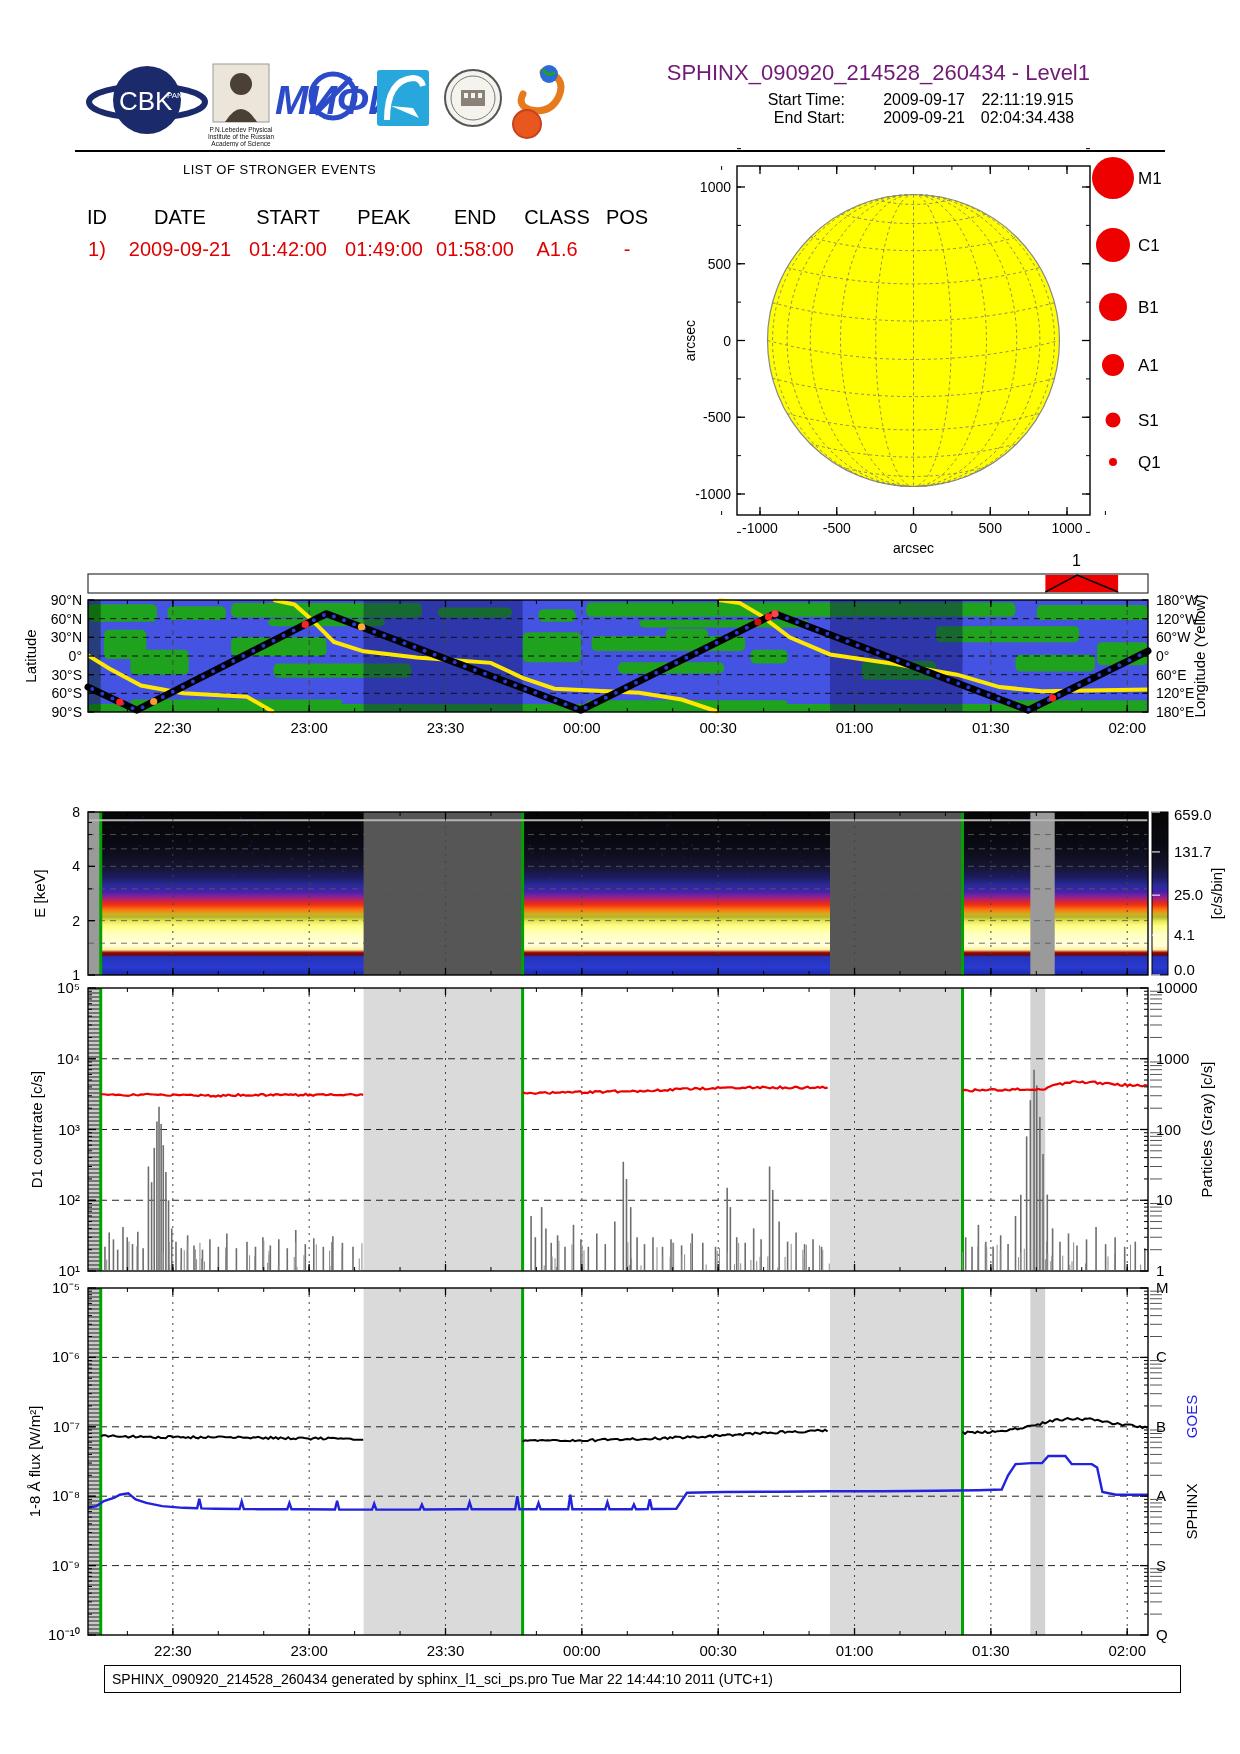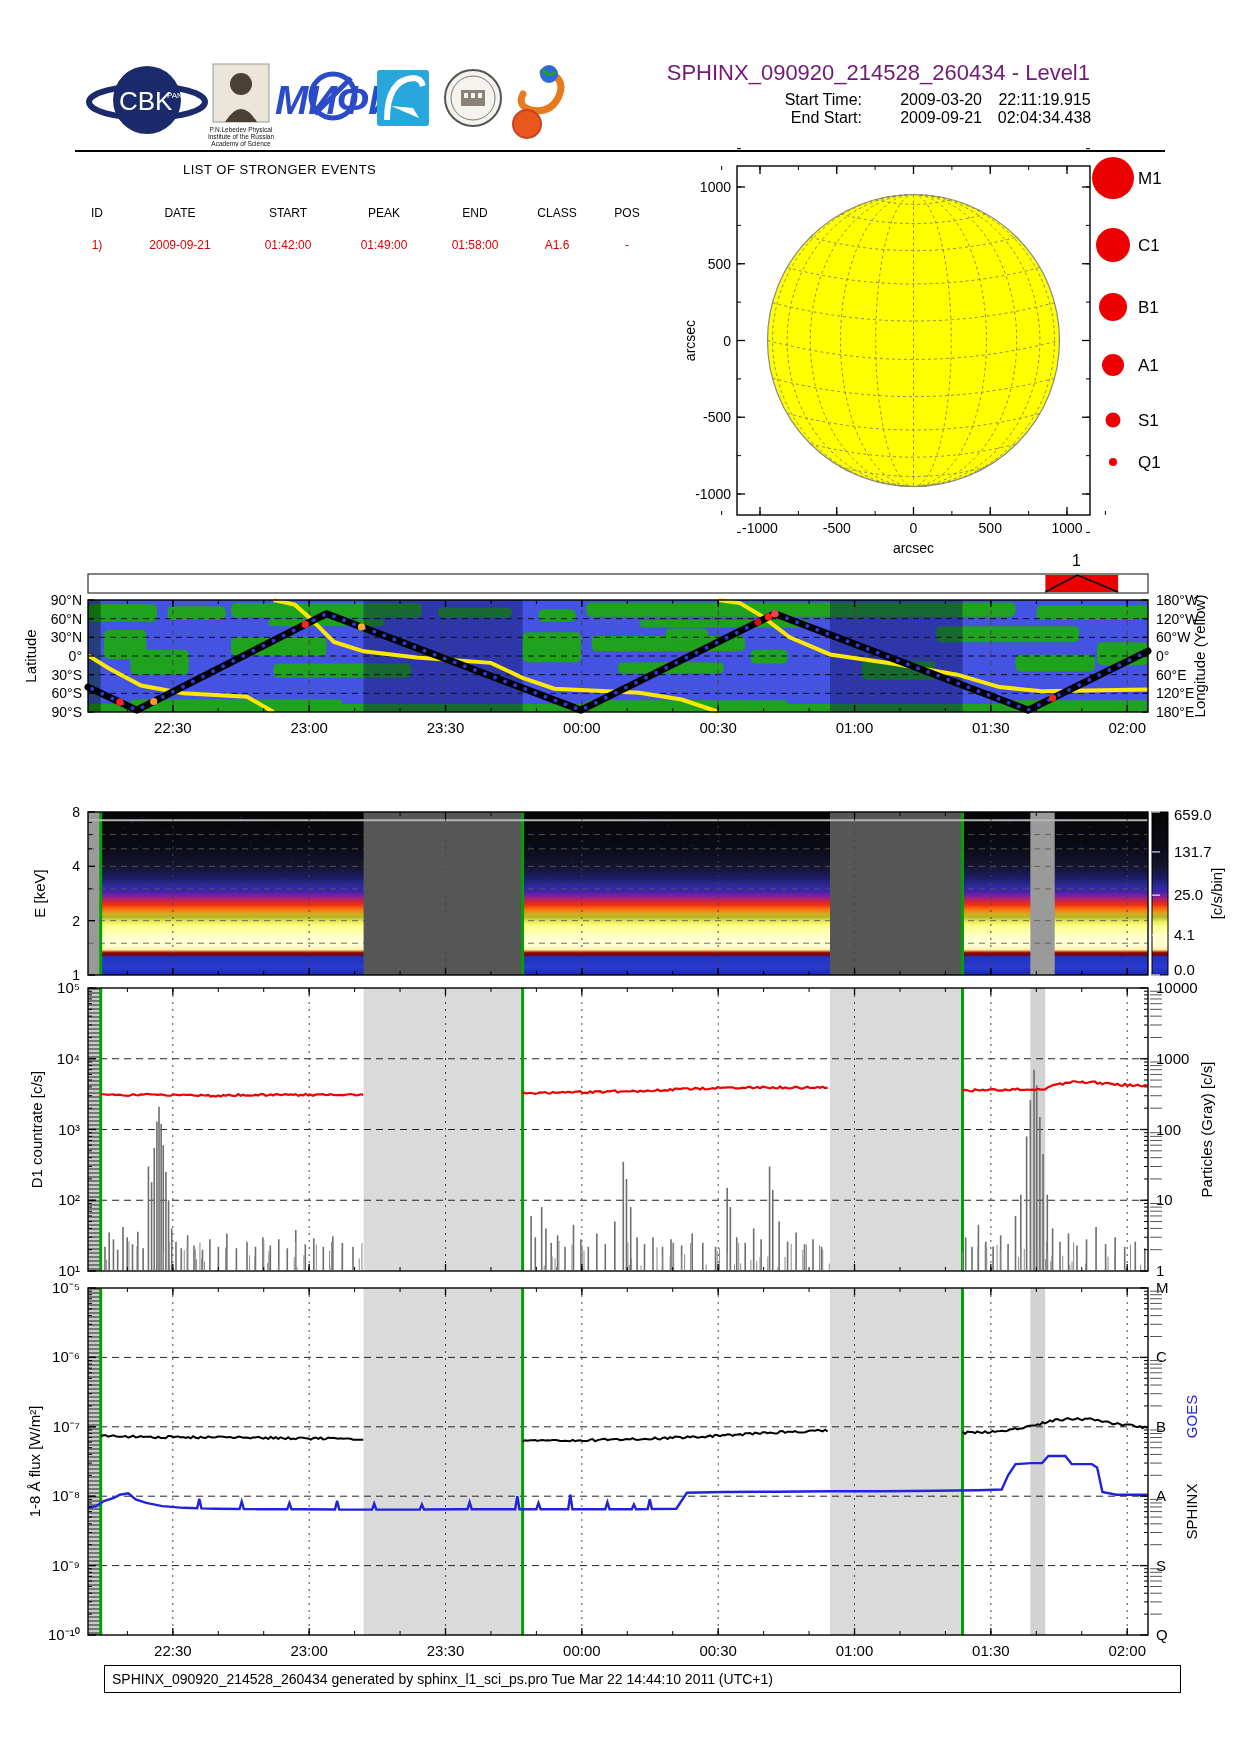--- a/index.html
+++ b/index.html
@@ -8,21 +8,21 @@
   .abs{position:absolute;}
   #plot-svg{position:absolute;left:0;top:0;pointer-events:none;}
   .title{font-size:22px;color:#701a75;white-space:nowrap;}
   .timeline-row{display:flex;justify-content:flex-end;font-size:16px;white-space:nowrap;}
   .timeline-row span{display:inline-block;}
   .tl-label{width:110px;text-align:right;}
   .tl-date{width:120px;text-align:right;}
   .tl-time{width:125px;text-align:center;}
   .rule{position:absolute;background:#000;height:2px;}
   .ev-head{font-size:13px;letter-spacing:.5px;}
-  .ev-grid{display:grid;grid-template-columns:46px 120px 96px 96px 86px 78px 62px;font-size:12px;}
+  .ev-grid{display:grid;grid-template-columns:46px 120px 96px 96px 86px 78px 62px;font-size:20px;}
   .ev-grid div{text-align:center;}
   .ev-row{color:#e00000;}
   .footer-box{position:absolute;border:1.5px solid #000;font-size:14px;
               display:flex;align-items:center;padding-left:7px;background:#fff;margin-left:24px;}
   .marker1{font-size:16px;}
 </style>
 </head>
 <body>
 
 <div id="page">
@@ -69,24 +69,24 @@
     <g>
       <path d="M468 20 Q492 24 484 44 Q476 62 456 58 Q442 54 448 42" fill="none" stroke="#e87a1e" stroke-width="7" stroke-linecap="round"></path>
       <circle cx="452" cy="72" r="14" fill="#e8581e"></circle>
       <circle cx="452" cy="72" r="14" fill="none" stroke="#c8401e" stroke-width="2"></circle>
       <circle cx="474" cy="22" r="9" fill="#2b6bd8"></circle>
       <path d="M468 18 Q474 26 480 20" stroke="#1fa31f" stroke-width="3" fill="none"></path>
     </g>
   </svg>
 
   <div class="abs title" style="right:150px;top:60px">SPHINX_090920_214528_260434 - Level1</div>
-  <div class="abs" style="right:133px;top:91px;width:520px">
+  <div class="abs" style="right:150px;top:91px;width:520px">
     <div class="timeline-row">
       <span class="tl-label">Start Time:</span>
-      <span class="tl-date">2009-03-20</span>
+      <span class="tl-date">2009-09-17</span>
       <span class="tl-time">22:11:19.915</span>
     </div>
     <div class="timeline-row">
       <span class="tl-label">End Start:</span>
       <span class="tl-date">2009-09-21</span>
       <span class="tl-time">02:04:34.438</span>
     </div>
   </div>
 
   <div class="rule" style="left:75px;top:150px;width:1090px"></div>

